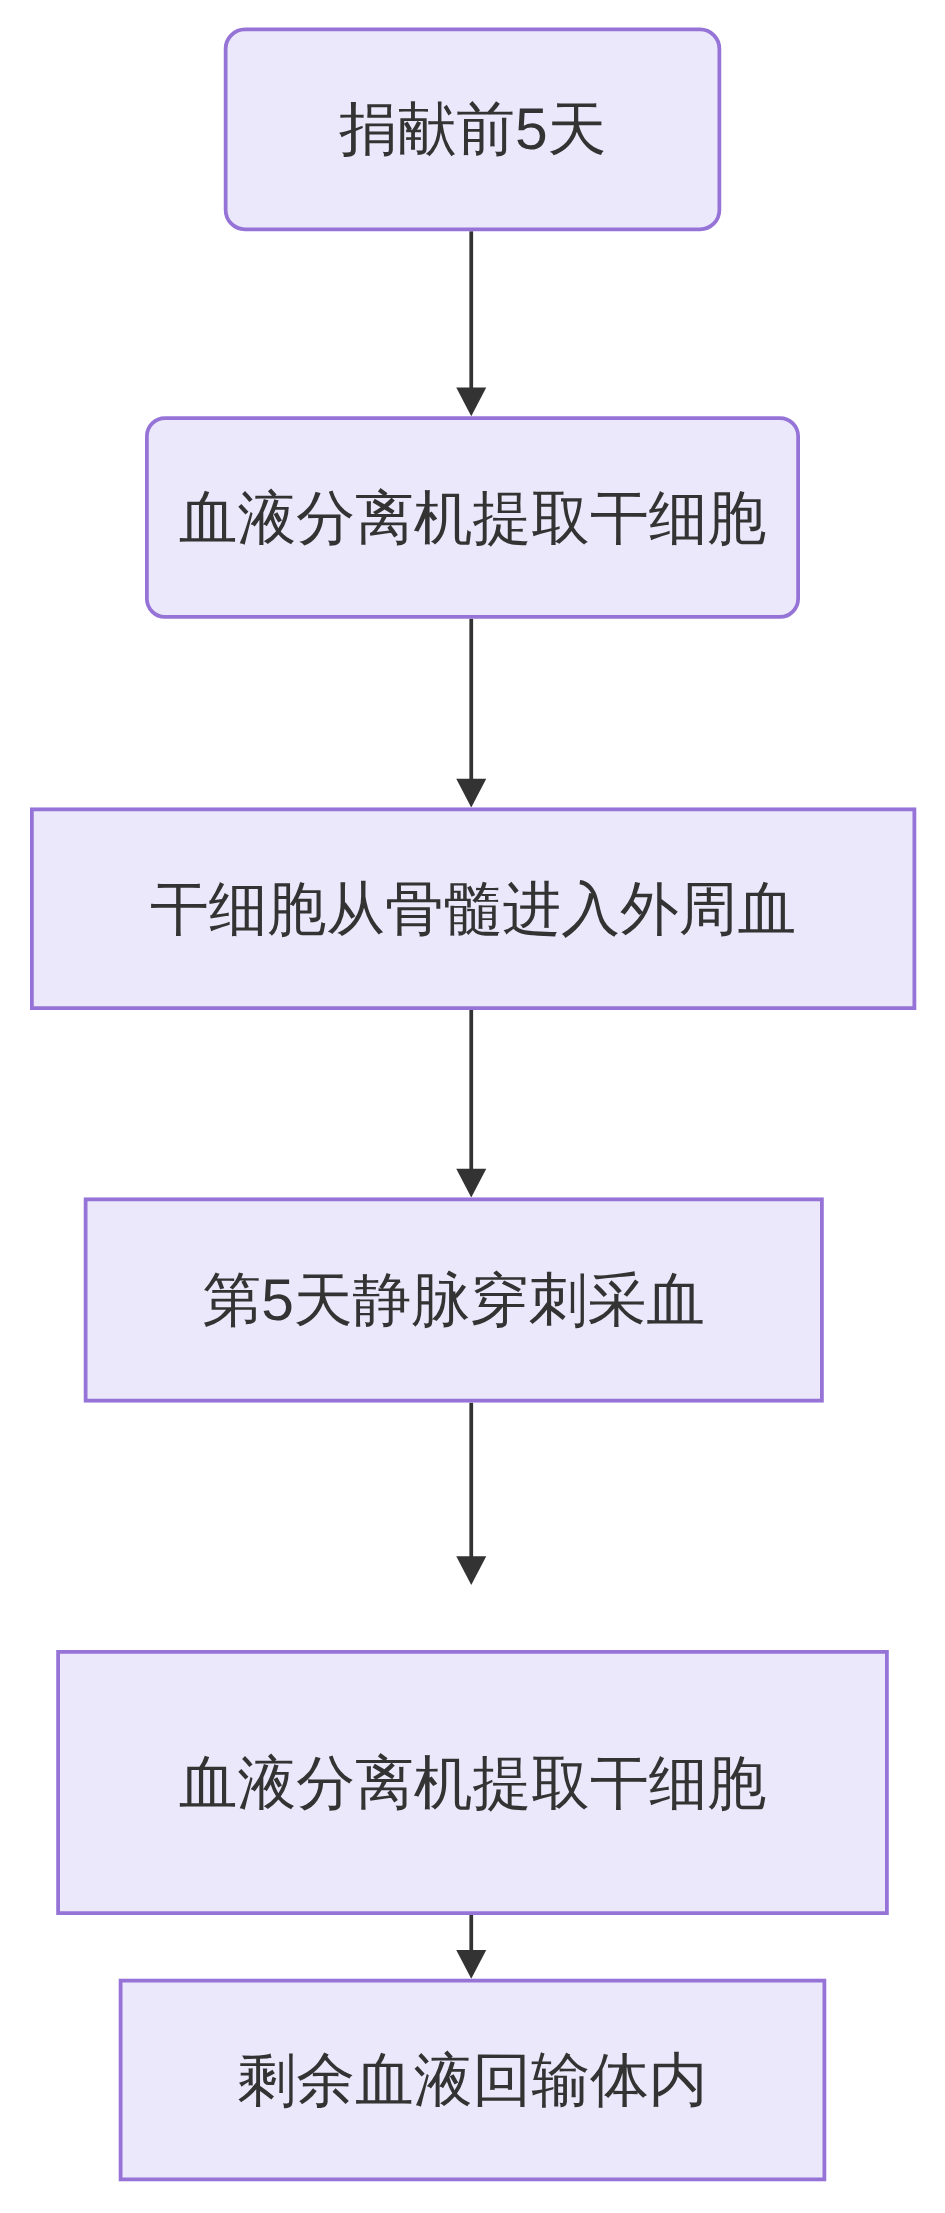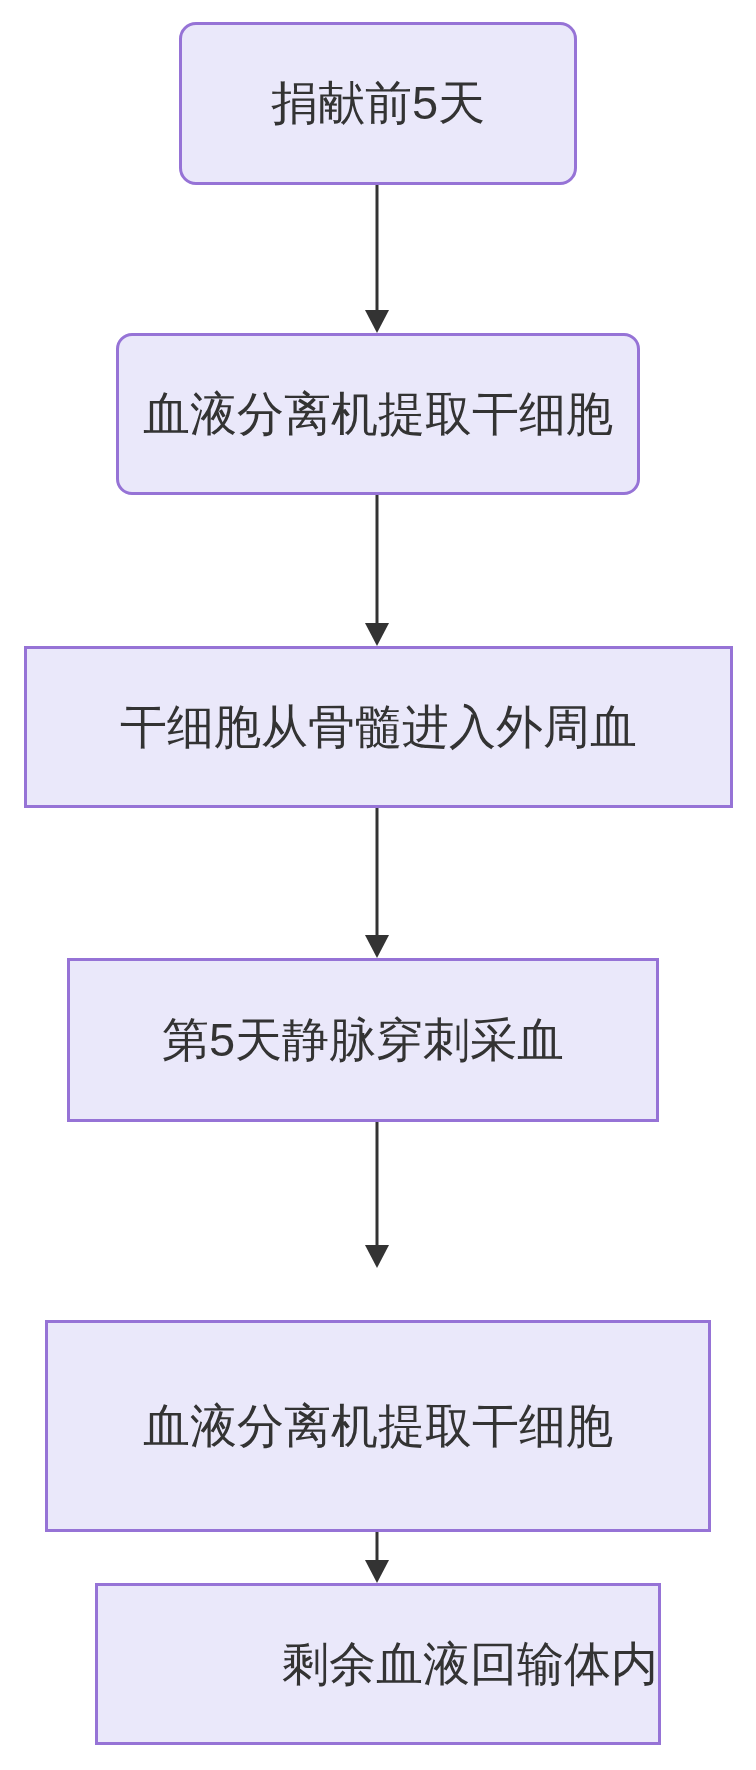--- a/index.html
+++ b/index.html
@@ -36,21 +36,21 @@
     font-size: 47px;
     line-height: 1.2;
     white-space: nowrap;
   }
   .node.rounded { border-radius: 16px; }
   .n1 { left: 179px; top: 22px;   width: 398px; height: 163px; border-radius: 17px; }
   .n2 { left: 116px; top: 333px;  width: 524px; height: 162px; }
   .n3 { left: 24px;  top: 646px;  width: 709px; height: 162px; }
   .n4 { left: 67px;  top: 958px;  width: 592px; height: 164px; }
   .n5 { left: 45px;  top: 1320px; width: 666px; height: 212px; }
-  .n6 { left: 95px;  top: 1583px; width: 566px; height: 162px; justify-content: flex-end; }
+  .n6 { left: 95px;  top: 1583px; width: 566px; height: 162px; }
   .edge-line {
     stroke: #333333;
     stroke-width: 3px;
   }
   .edge-head {
     fill: #333333;
     stroke: none;
   }
 </style>
 </head>

